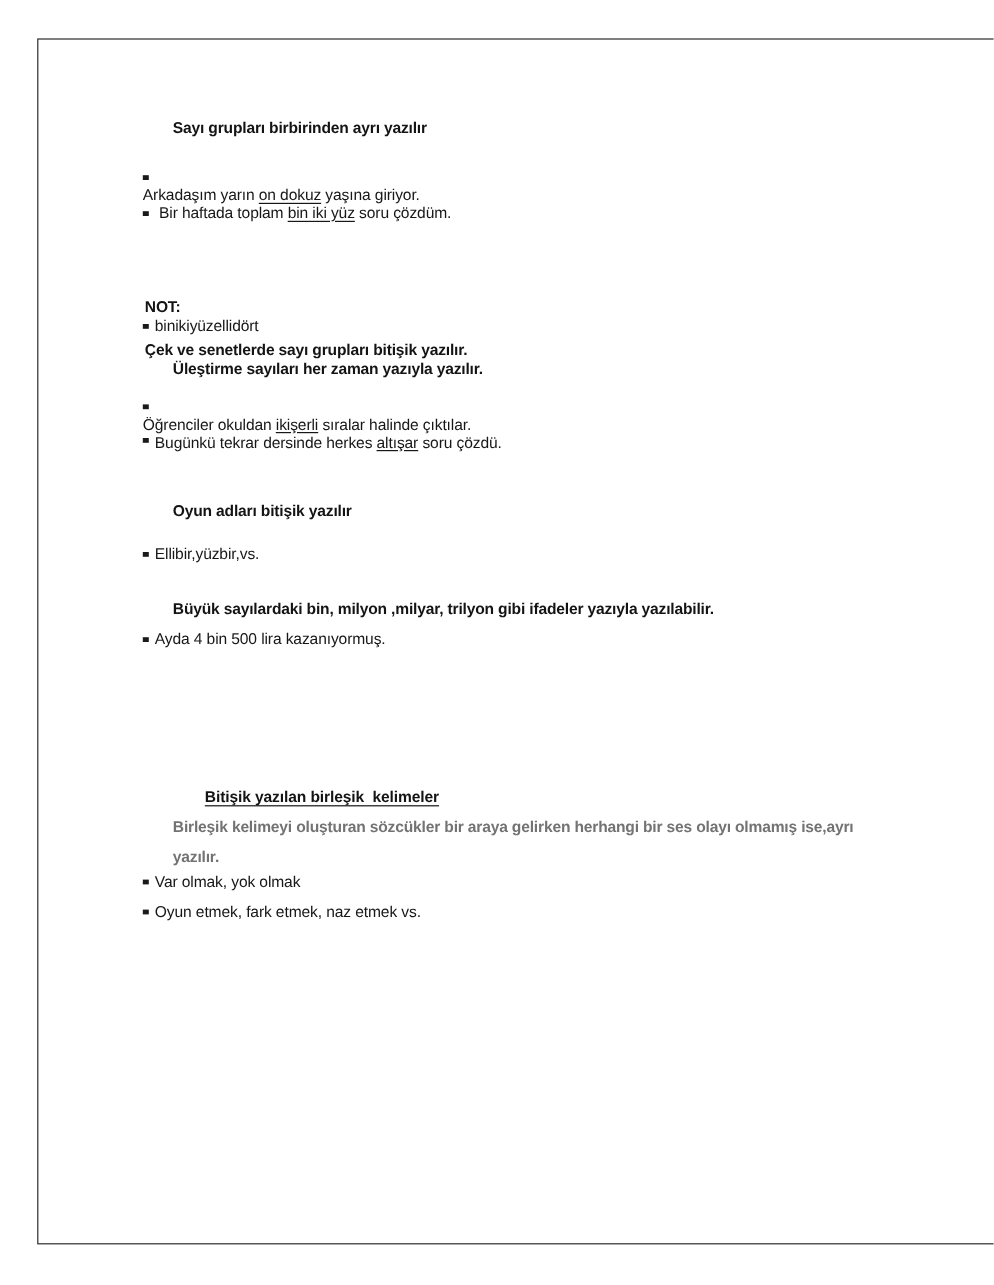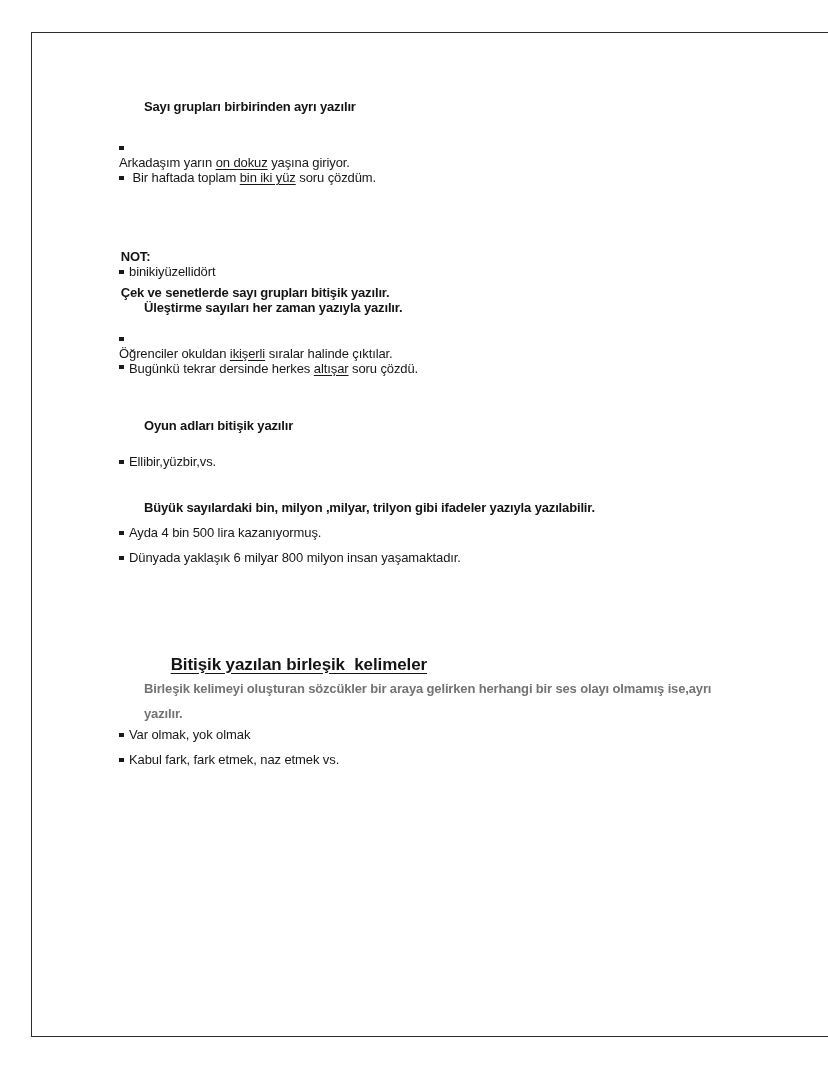--- a/index.html
+++ b/index.html
@@ -99,21 +99,21 @@
 
   .serif-heading {
     font-family: "Liberation Serif", serif;
     font-size: 15.5px;
     letter-spacing: 0.2px;
     color: #141414;
   }
 
   .uline-heading {
     font-weight: bold;
-    font-size: 17px;
+    font-size: 13.0px;
     letter-spacing: -0.1px;
     color: #141414;
     text-decoration: underline;
     text-underline-offset: 3px;
     padding-right: 3px;
   }
 
   .para-bold {
     font-weight: bold;
     font-size: 13.0px;
@@ -172,36 +172,32 @@
       <span class="body-text">Ellibir,yüzbir,vs.</span>
     </div>
 
     <div class="blk heading" style="left:112px; top:467px;">Büyük sayılardaki bin, milyon ,milyar, trilyon gibi ifadeler yazıyla yazılabilir.</div>
 
     <div class="bullet-row" style="left:87px; top:492px;">
       <span class="sq-bullet"></span>
       <span class="body-text">Ayda 4 bin 500 lira kazanıyormuş.</span>
     </div>
 
-    <div class="bullet-row" style="left:87px; top:517px;">
-      <span class="sq-bullet"></span>
-      <span class="body-text">Dünyada yaklaşık 6 milyar 800 milyon insan yaşamaktadır.</span>
-    </div>
 
 
     <div class="blk" style="left:112px; top:604px;">
       <span class="uline-heading">Bitişik yazılan birleşik  kelimeler</span>
     </div>
 
     <div class="blk para-bold" style="left:112px; top:643px;">Birleşik kelimeyi oluşturan sözcükler bir araya gelirken herhangi bir ses olayı olmamış ise,ayrı yazılır.</div>
 
     <div class="bullet-row" style="left:87px; top:694px;">
       <span class="sq-bullet"></span>
       <span class="body-text">Var olmak, yok olmak</span>
     </div>
 
     <div class="bullet-row" style="left:87px; top:719px;">
       <span class="sq-bullet"></span>
-      <span class="body-text">Kabul fark, fark etmek, naz etmek vs.</span>
+      <span class="body-text">Oyun etmek, fark etmek, naz etmek vs.</span>
     </div>
 
   </div>
 </div>
 
 </body></html>

